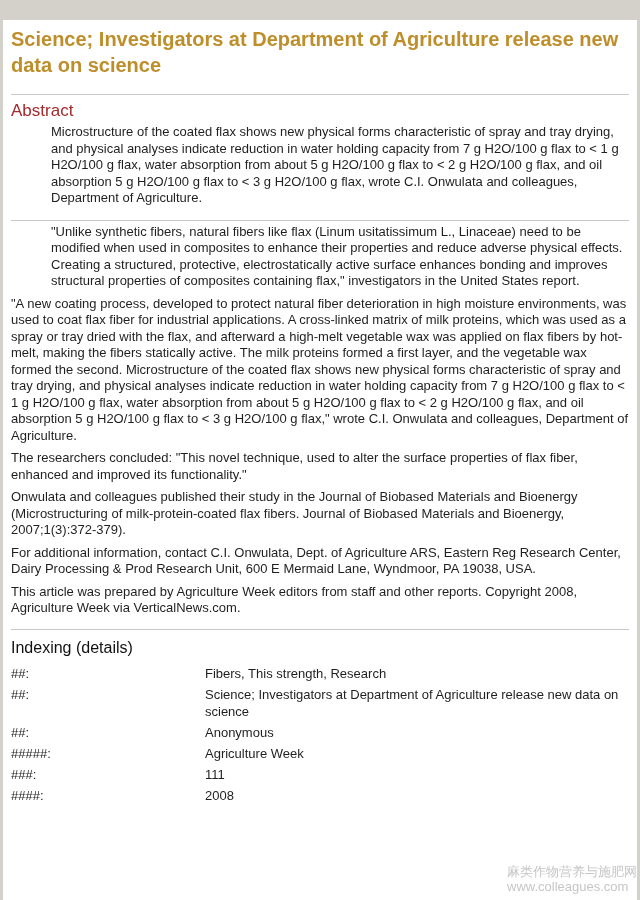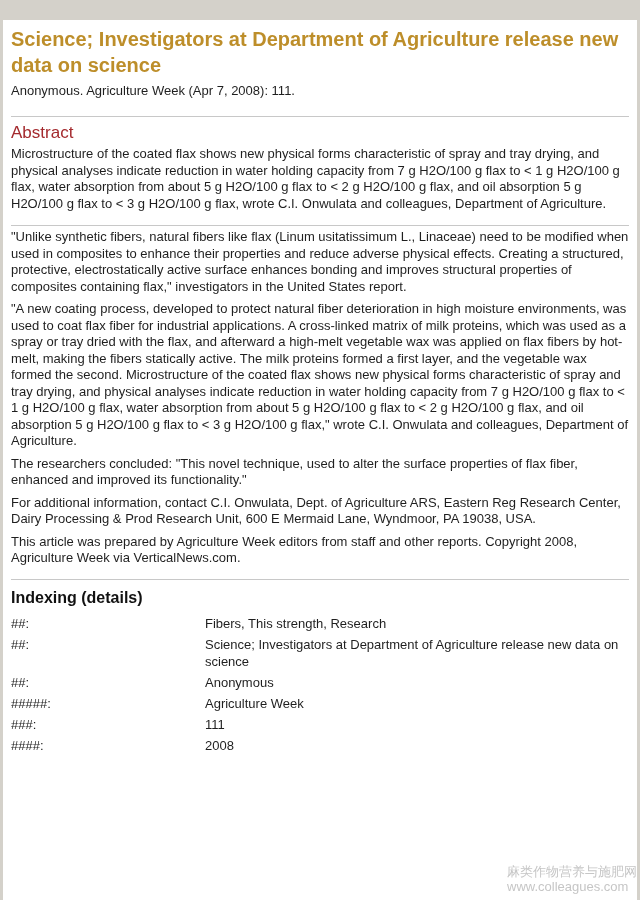--- a/index.html
+++ b/index.html
@@ -55,27 +55,27 @@
     font-size: 17px;
     line-height: 20px;
     font-weight: normal;
   }
   .body-text {
     margin: 6px 0 0 0;
     color: #1f1f1f;
     font-size: 13px;
     line-height: 16.5px;
   }
-  .body-text.first { margin-top: 3px; }
+  .body-text.first { margin-top: 3px; margin-left: 40px; }
   .indexing-heading {
     margin: 8px 0 0 0;
     color: #111111;
     font-size: 16px;
     line-height: 20px;
-    font-weight: bold;
+    font-weight: normal;
   }
   table.indexing-table {
     margin-top: 5px;
     border-collapse: collapse;
     width: 100%;
   }
   table.indexing-table td {
     vertical-align: top;
     padding: 2px 0;
     color: #1f1f1f;
@@ -96,32 +96,32 @@
   }
 </style>
 </head>
 <body>
 
 <div class="viewport">
   <div class="page">
 
     <h1 class="doc-title">Science; Investigators at Department of Agriculture release new data on science</h1>
 
-    <div class="byline">Anonymous. Agriculture Week (Apr 7, 2008): 111.</div>
 
     <hr class="divider d1">
 
     <h2 class="section-heading">Abstract</h2>
     <p class="body-text first">Microstructure of the coated flax shows new physical forms characteristic of spray and tray drying, and physical analyses indicate reduction in water holding capacity from 7 g H2O/100 g flax to &lt; 1 g H2O/100 g flax, water absorption from about 5 g H2O/100 g flax to &lt; 2 g H2O/100 g flax, and oil absorption 5 g H2O/100 g flax to &lt; 3 g H2O/100 g flax, wrote C.I. Onwulata and colleagues, Department of Agriculture.</p>
 
     <hr class="divider d2">
 
     <p class="body-text first">"Unlike synthetic fibers, natural fibers like flax (Linum usitatissimum L., Linaceae) need to be modified when used in composites to enhance their properties and reduce adverse physical effects. Creating a structured, protective, electrostatically active surface enhances bonding and improves structural properties of composites containing flax," investigators in the United States report.</p>
     <p class="body-text">"A new coating process, developed to protect natural fiber deterioration in high moisture environments, was used to coat flax fiber for industrial applications. A cross-linked matrix of milk proteins, which was used as a spray or tray dried with the flax, and afterward a high-melt vegetable wax was applied on flax fibers by hot-melt, making the fibers statically active. The milk proteins formed a first layer, and the vegetable wax formed the second. Microstructure of the coated flax shows new physical forms characteristic of spray and tray drying, and physical analyses indicate reduction in water holding capacity from 7 g H2O/100 g flax to &lt; 1 g H2O/100 g flax, water absorption from about 5 g H2O/100 g flax to &lt; 2 g H2O/100 g flax, and oil absorption 5 g H2O/100 g flax to &lt; 3 g H2O/100 g flax," wrote C.I. Onwulata and colleagues, Department of Agriculture.</p>
     <p class="body-text">The researchers concluded: "This novel technique, used to alter the surface properties of flax fiber, enhanced and improved its functionality."</p>
+    <p class="body-text">Onwulata and colleagues published their study in the Journal of Biobased Materials and Bioenergy (Microstructuring of milk-protein-coated flax fibers. Journal of Biobased Materials and Bioenergy, 2007;1(3):372-379).</p>
     <p class="body-text">For additional information, contact C.I. Onwulata, Dept. of Agriculture ARS, Eastern Reg Research Center, Dairy Processing &amp; Prod Research Unit, 600 E Mermaid Lane, Wyndmoor, PA 19038, USA.</p>
     <p class="body-text">This article was prepared by Agriculture Week editors from staff and other reports. Copyright 2008, Agriculture Week via VerticalNews.com.</p>
 
     <hr class="divider d3">
 
     <h2 class="indexing-heading">Indexing (details)</h2>
 
     <table class="indexing-table">
       <tbody>
         <tr>

